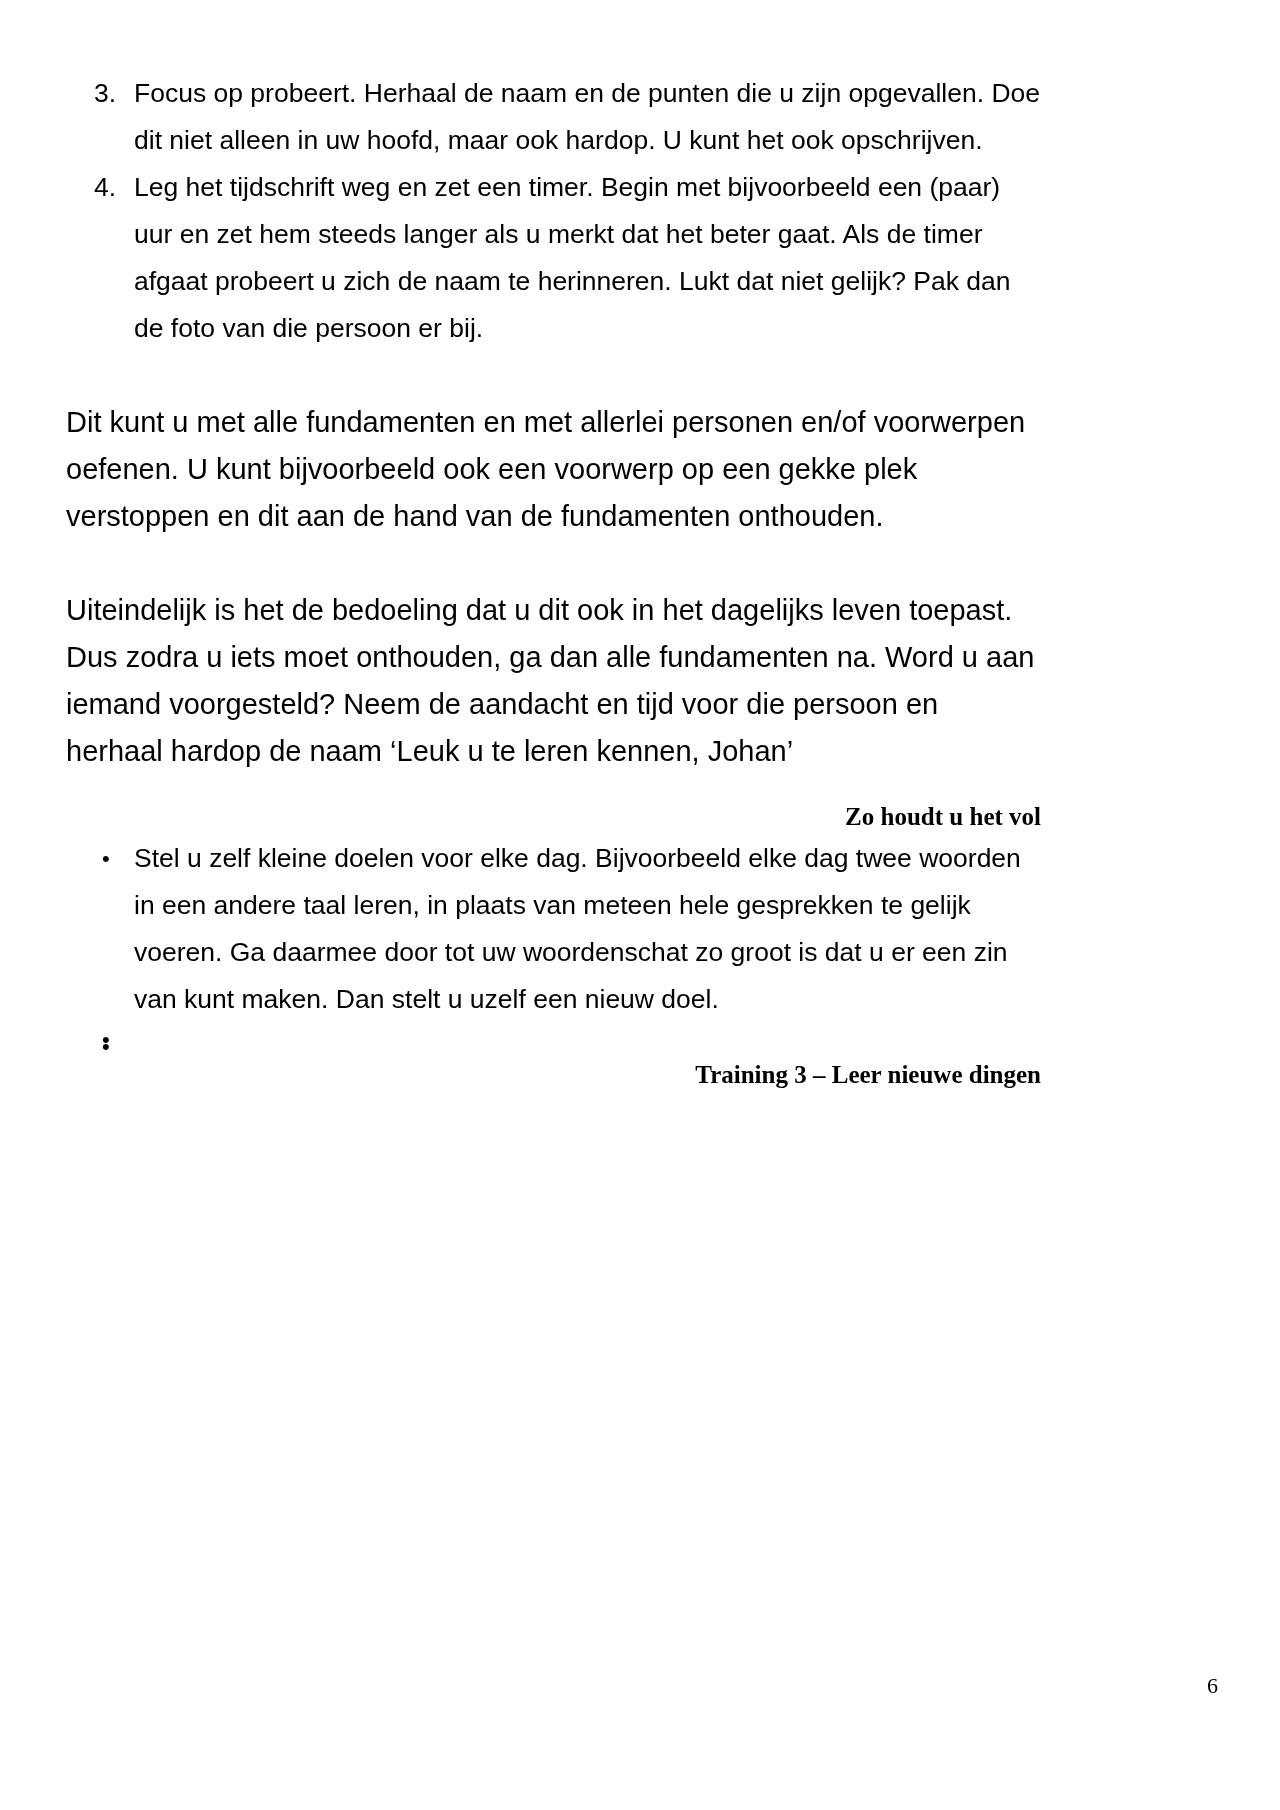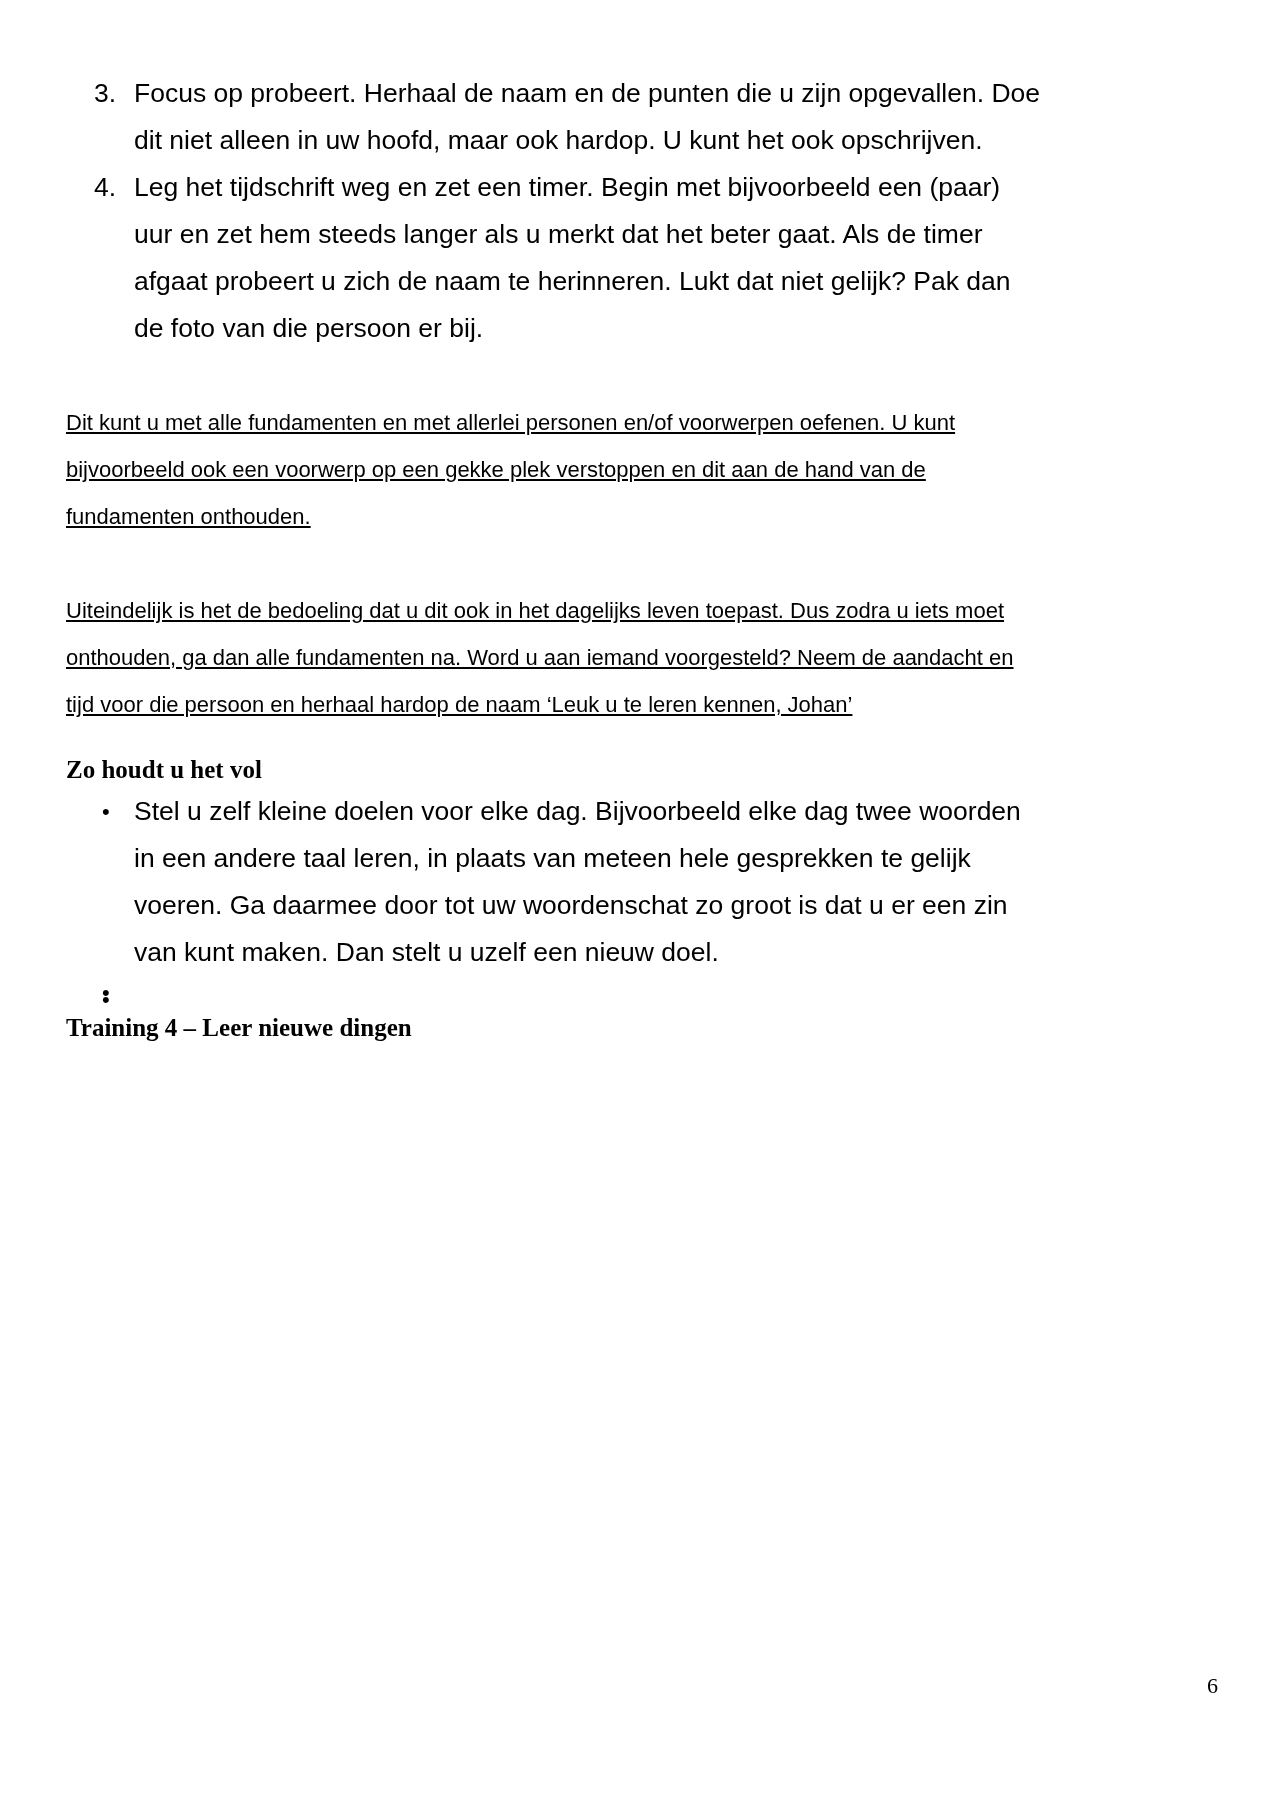--- a/index.html
+++ b/index.html
@@ -52,39 +52,39 @@
     left: 28px;
     top: 0;
     width: 40px;
     text-align: left;
     font-size: 26.5px;
     line-height: 47px;
   }
 
   
   .body-par {
-    font-size: 22px;
+    font-size: 29px;
     line-height: 47px;
     margin: 0;
-    text-decoration: underline;
   }
 
   .spacer-line {
     height: 47px;
   }
   .spacer-half {
     height: 24px;
   }
 
   
   .serif-heading {
     font-family: "Liberation Serif", "DejaVu Serif", serif;
     font-size: 25px;
     line-height: 36px;
     margin: 0;
+    text-align: right;
   }
 
   
   .bullet-list {
     list-style: none;
     margin: 0;
     padding: 0;
   }
   .bullet-item {
     position: relative;
@@ -156,21 +156,21 @@
       </li>
       <li class="bullet-item">
         <span class="bullet-dot">•</span>
       </li>
       <li class="bullet-item empty-bullet">
         <span class="bullet-dot">•</span>
         <span class="item-text"></span>
       </li>
     </ul>
 
-    <h2 class="serif-heading">Training 4 – Leer nieuwe dingen</h2>
+    <h2 class="serif-heading">Training 3 – Leer nieuwe dingen</h2>
 
     <div class="spacer-line"></div>
 
 
   </div>
 
   <div class="page-number">6</div>
 
 </div>
 

